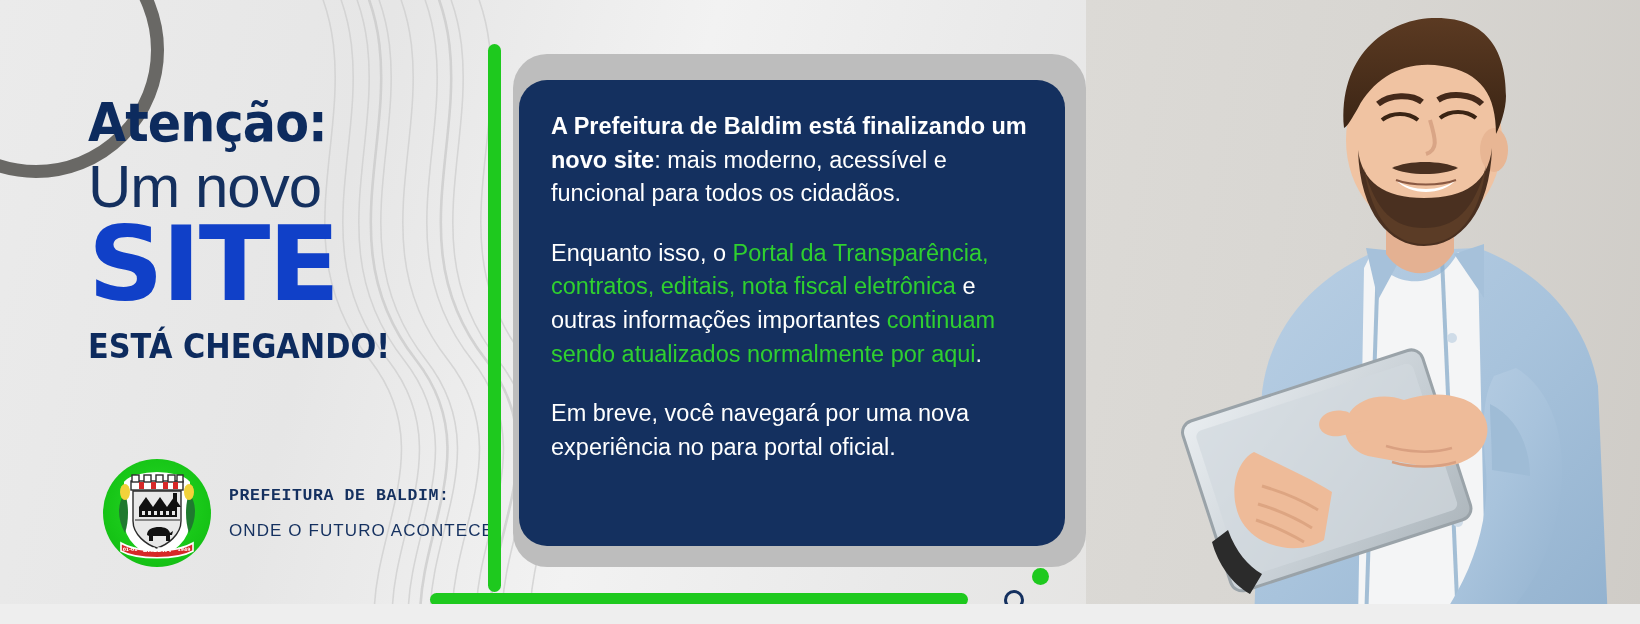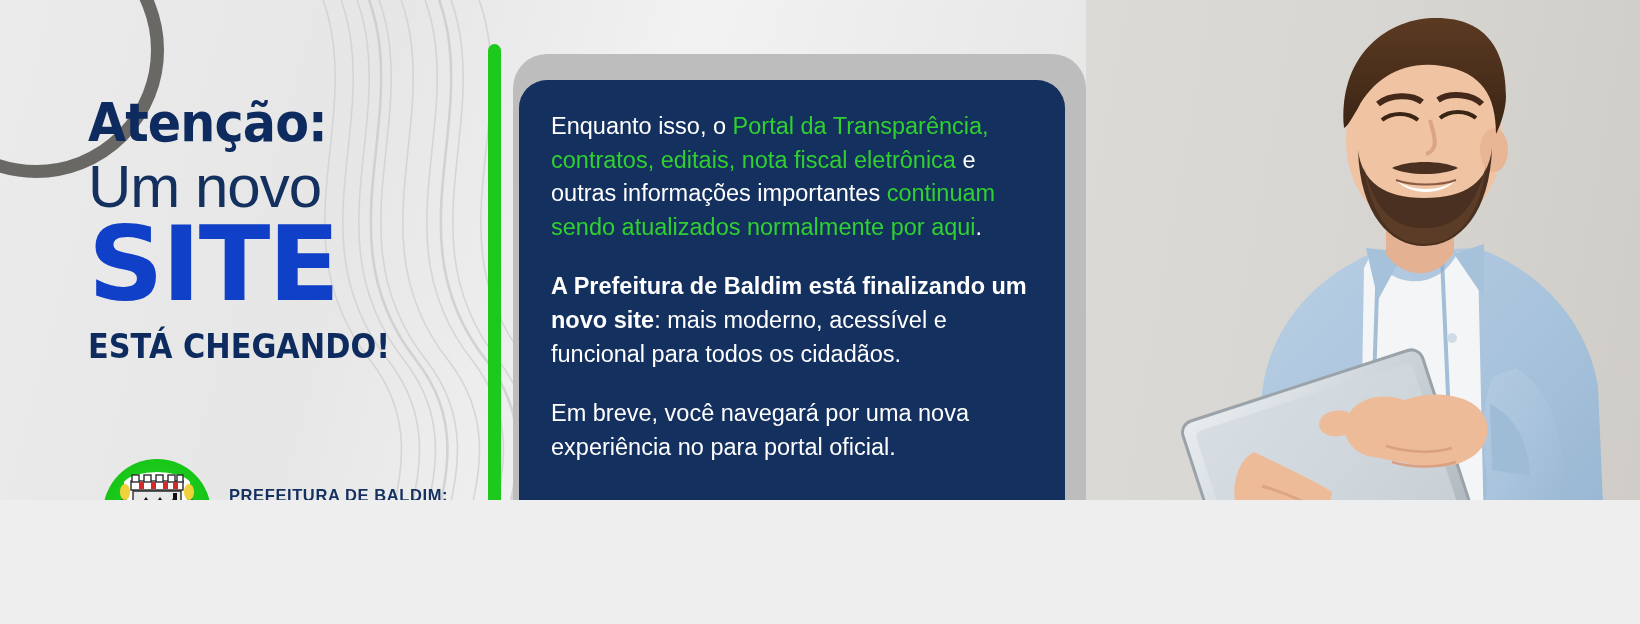--- a/index.html
+++ b/index.html
@@ -2,21 +2,21 @@
 <html><head>
 <meta charset="utf-8">
 <style>
   html,body{margin:0;padding:0;}
   body{
     width:1640px;height:624px;overflow:hidden;
     font-family:"Liberation Sans","DejaVu Sans",sans-serif;
     background:#eeeeee;
   }
   #banner{
-    position:relative;width:1640px;height:500px;overflow:hidden;
+    position:relative;width:1640px;height:604px;overflow:hidden;
     background:linear-gradient(105deg,#ebebeb 0%,#e6e6e6 22%,#f2f2f2 40%,#e9e9e9 58%,#e4e3e1 74%,#dedcd8 100%);
   }
 
   
   .bg-wave{
     position:absolute;top:-40px;left:250px;width:330px;height:720px;
     pointer-events:none;opacity:.85;
   }
   .ring-arc{
     position:absolute;left:-92px;top:-78px;width:230px;height:230px;
@@ -58,21 +58,21 @@
   
   .brand{position:absolute;left:103px;top:459px;display:flex;align-items:center;}
   .crest{
     position:relative;width:108px;height:108px;border-radius:50%;
     background:radial-gradient(circle at 50% 45%,#2ad82a 0%,#17c617 60%,#10b410 100%);
     flex:0 0 auto;
   }
   .crest svg{position:absolute;left:0;top:0;}
   .brand-text{margin-left:18px;}
   .brand-l1{
-    font-family:Liberation Sans, sans-serif;font-weight:bold;
+    font-family:Liberation Mono, monospace;font-weight:bold;
     font-size:16.5px;color:#14305f;letter-spacing:.6px;white-space:nowrap;
   }
   .brand-l2{
     font-family:"Liberation Sans",sans-serif;font-weight:400;
     font-size:17px;color:#14305f;letter-spacing:1.1px;
     margin-top:16px;white-space:nowrap;
   }
 
   
   .bar-vert{
@@ -218,24 +218,24 @@
   </div>
 
   <div class="bar-vert"></div>
   <div class="bar-horz"></div>
   <div class="dot-green"></div>
   <div class="dot-ring"></div>
 
   <div class="card-frame"></div>
   <div class="card">
     <p>
-      <span>Enquanto isso, o </span><span class="grn">Portal da Transparência, contratos, editais, nota fiscal eletrônica</span><span> e outras informações importantes </span><span class="grn">continuam sendo atualizados normalmente por aqui</span><span>.</span>
+      <b>A Prefeitura de Baldim está finalizando um novo site</b><span>: mais moderno, acessível e funcional para todos os cidadãos.</span>
     </p>
     <p>
-      <b>A Prefeitura de Baldim está finalizando um novo site</b><span>: mais moderno, acessível e funcional para todos os cidadãos.</span>
+      <span>Enquanto isso, o </span><span class="grn">Portal da Transparência, contratos, editais, nota fiscal eletrônica</span><span> e outras informações importantes </span><span class="grn">continuam sendo atualizados normalmente por aqui</span><span>.</span>
     </p>
     <p>Em breve, você navegará por uma nova experiência no para portal oficial.</p>
   </div>
 
   <div class="photo-pane">
     <svg width="554" height="624" viewBox="0 0 554 624">
       <defs>
         <linearGradient id="shirtG" x1="0" y1="0" x2="1" y2="1">
           <stop offset="0%" stop-color="#b9cfe4"></stop>
           <stop offset="50%" stop-color="#a8c3dc"></stop>

